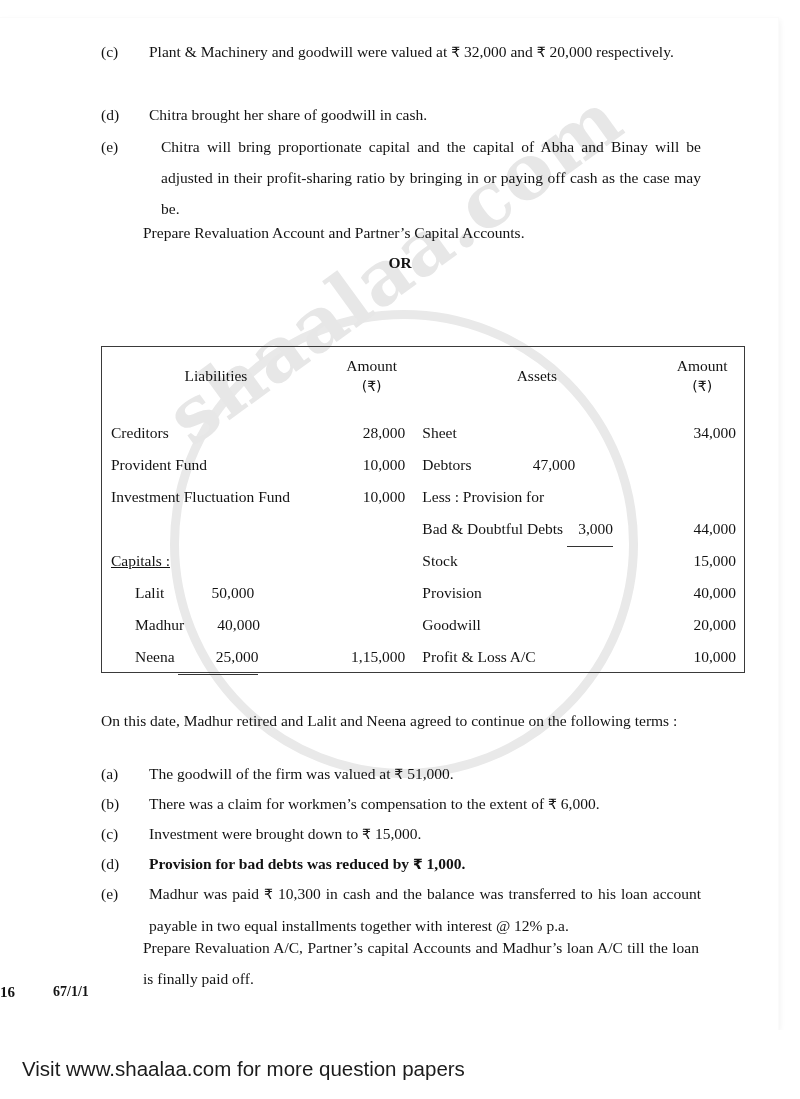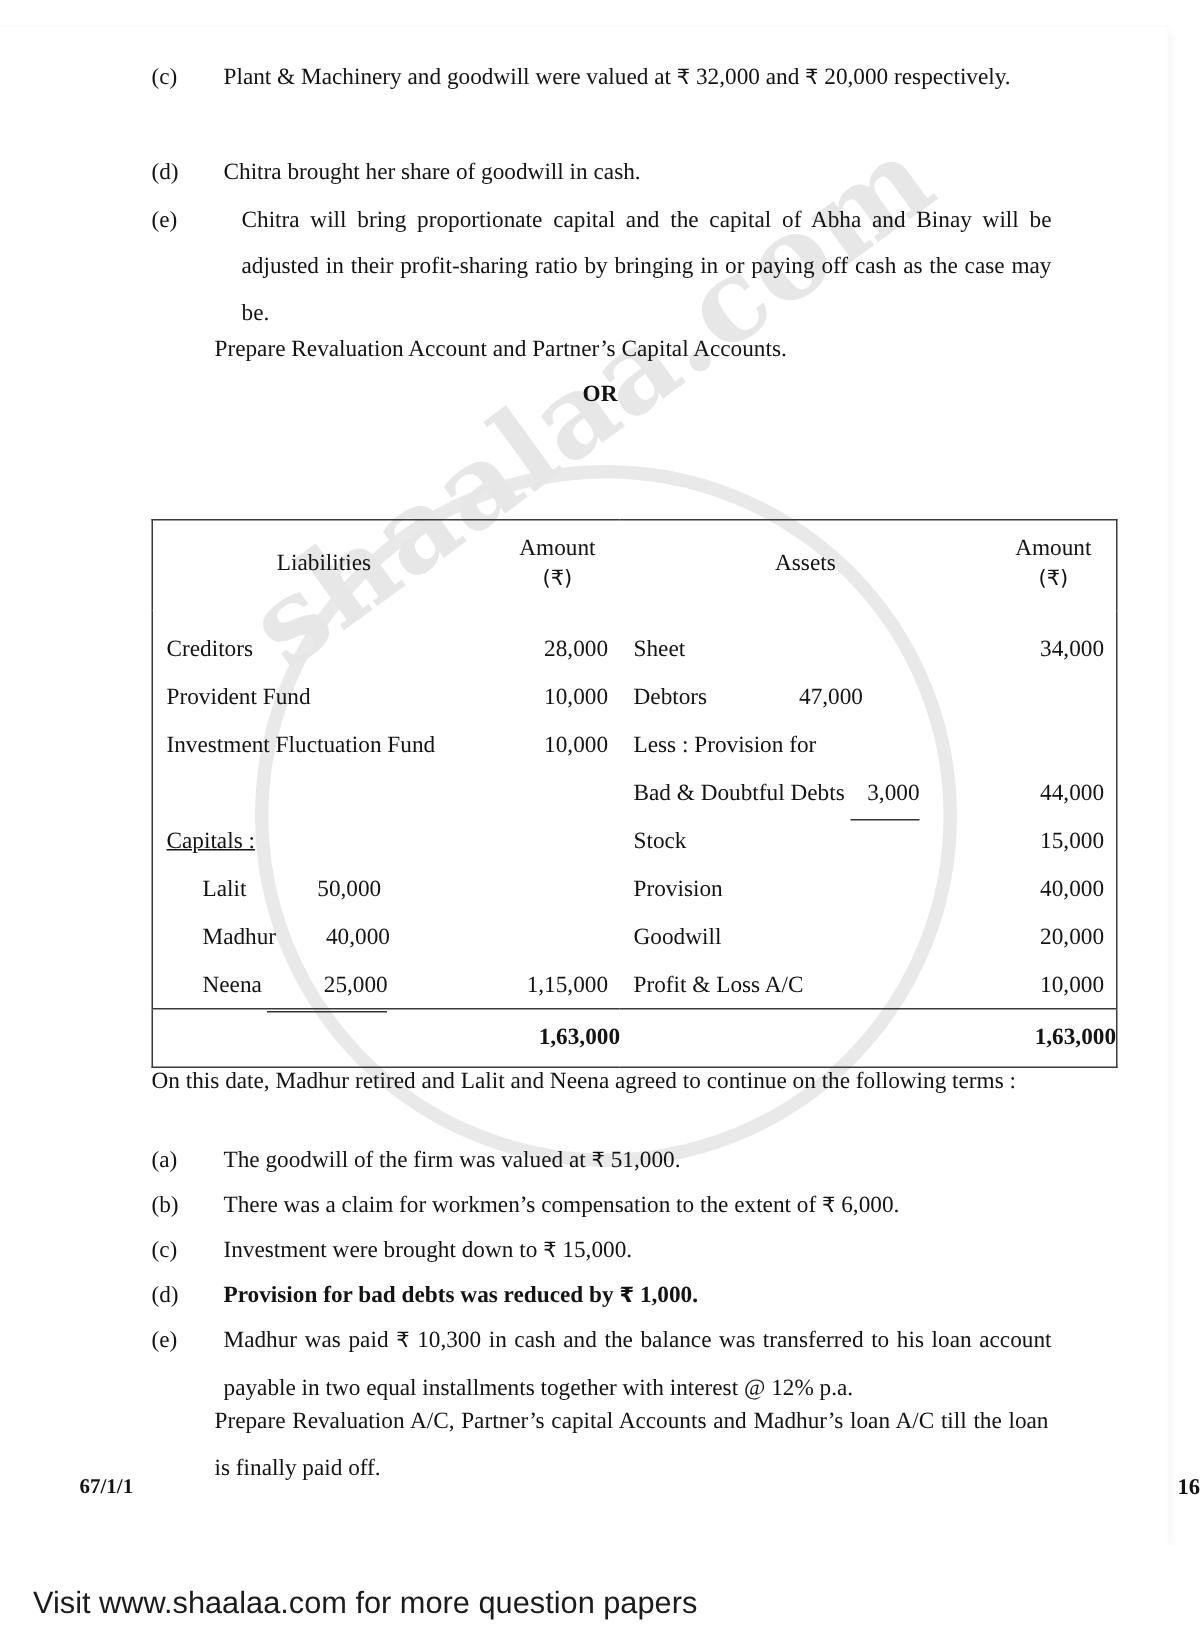--- a/index.html
+++ b/index.html
@@ -53,21 +53,21 @@
   .sub{display:inline-block;text-align:right;}
   .uline{border-bottom:1.3px solid #333;padding-bottom:1px;}
   .udl{text-decoration:underline;}
   .indent{padding-left:33px;}
 
   .totrow td{border-top:1.5px solid #3a3a3a;height:38px;line-height:38px;
       font-weight:bold;font-size:15.5px;}
 
   
   .fcode{position:absolute;left:53px;top:984px;font-weight:bold;font-size:14px;}
-  .fpage{position:absolute;left:0;top:984px;width:800px;text-align:right;
+  .fpage{position:absolute;left:0;top:984px;width:800px;text-align:left;
       font-weight:bold;font-size:15px;}
   .banner{position:absolute;left:22px;top:1057px;font-family:"Liberation Sans","DejaVu Sans",sans-serif;
       font-size:20.5px;color:#1b1b1b;}
 </style>
 </head>
 <body>
 
 <div class="page">
   <div class="page-shadow"></div>
 
@@ -200,26 +200,20 @@
             <div class="row pr">&nbsp;</div>
             <div class="row pr">44,000</div>
             <div class="row pr">15,000</div>
             <div class="row pr">40,000</div>
             <div class="row pr">20,000</div>
             <div class="row pr">10,000</div>
           </div>
         </td>
       </tr>
 
-      <tr class="totrow">
-        <td class="col-liab">&nbsp;</td>
-        <td class="col-amt1 pr">1,63,000</td>
-        <td class="col-asset">&nbsp;</td>
-        <td class="col-amt2 pr">1,63,000</td>
-      </tr>
     </tbody>
       </table>
 
     <div class="para" style="left:101px;top:705px;width:600px;">On this date, Madhur retired and Lalit and Neena agreed to continue on the following terms :</div>
 
     <div class="item" style="left:101px;top:758px;width:600px;">
       <div class="marker">(a)</div>
       <div class="itxt just2" style="width:552px;">The goodwill of the firm was valued at <span class="rupee">₹</span> 51,000.</div>
     </div>
     <div class="item" style="left:101px;top:788px;width:600px;">

